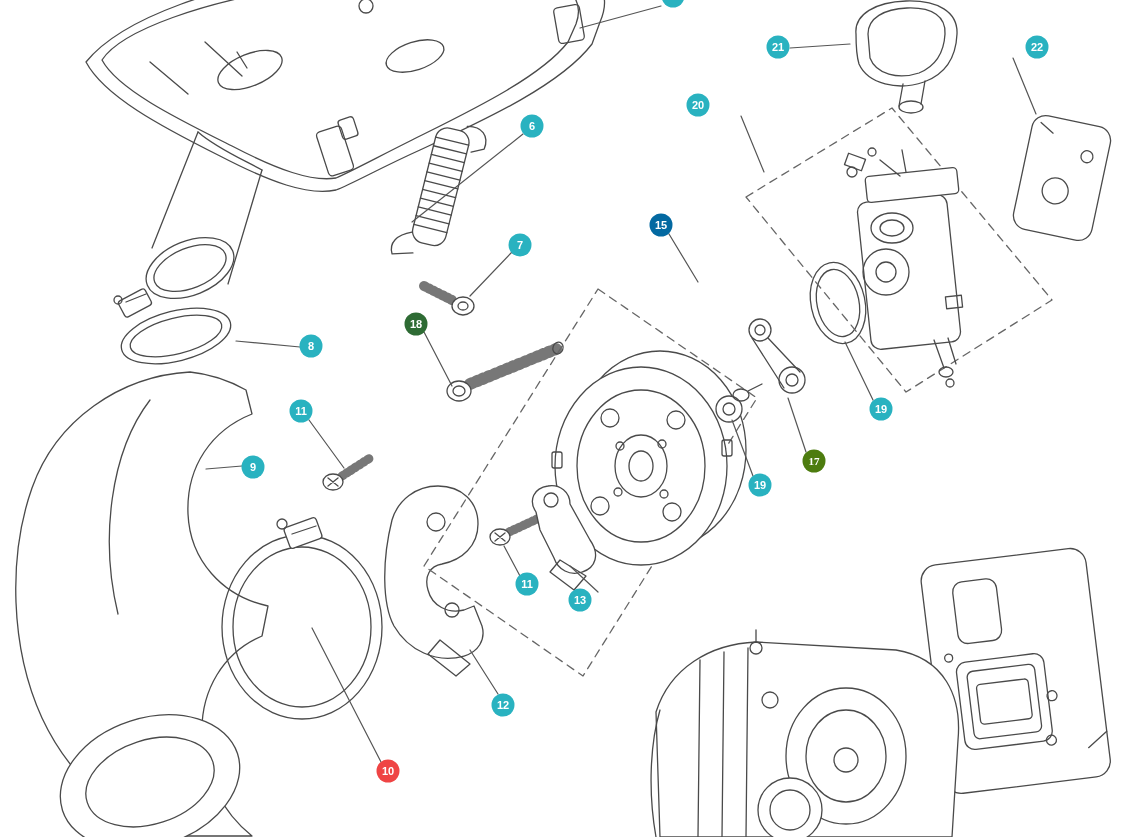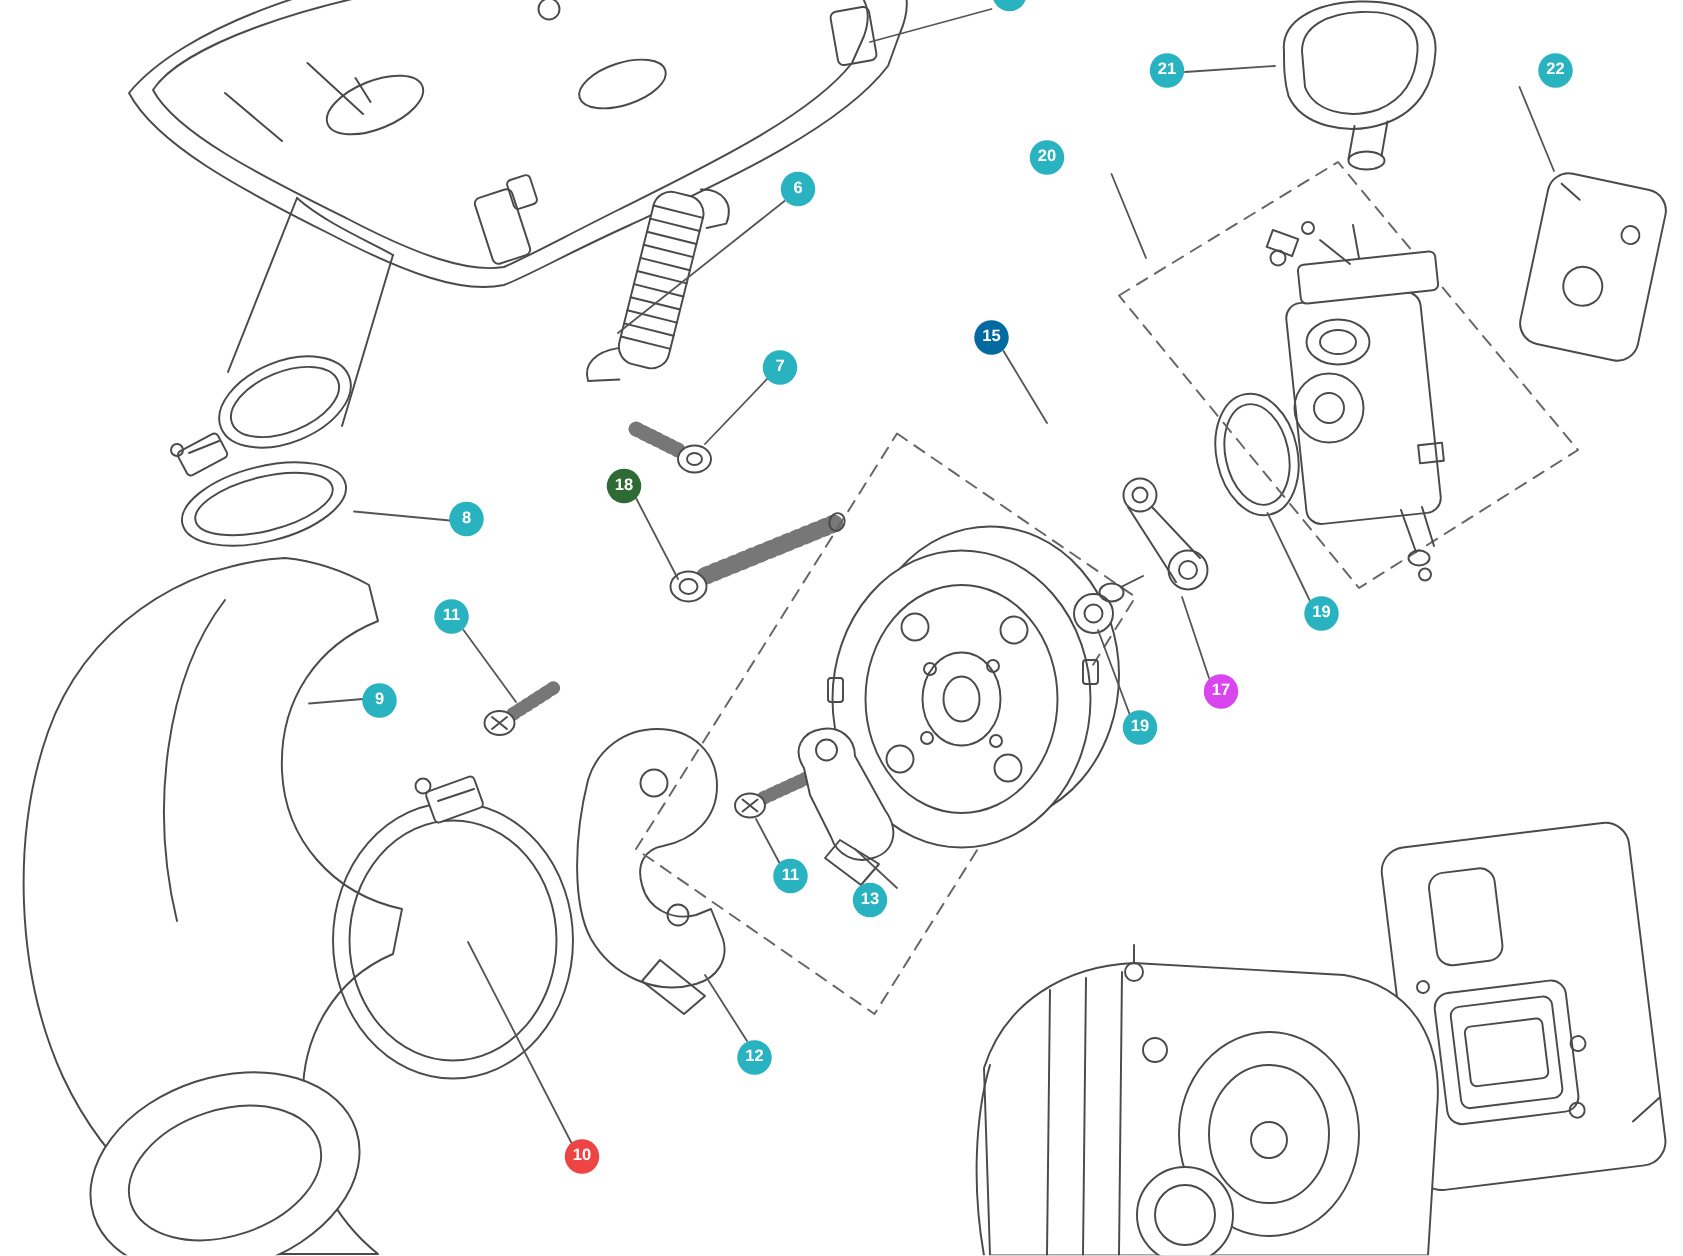--- a/index.html
+++ b/index.html
@@ -248,19 +248,19 @@
   <div class="callout" style="left: 311px; top: 346px; background: rgb(41, 178, 192);">8</div>
   <div class="callout" style="left: 253px; top: 467px; background: rgb(41, 178, 192);">9</div>
   <div class="callout" style="left: 388px; top: 771px; background: #ef4444;">10</div>
   <div class="callout" style="left: 301px; top: 411px; background: rgb(41, 178, 192);">11</div>
   <div class="callout" style="left: 527px; top: 584px; background: rgb(41, 178, 192);">11</div>
   <div class="callout" style="left: 503px; top: 705px; background: rgb(41, 178, 192);">12</div>
   <div class="callout" style="left: 580px; top: 600px; background: rgb(41, 178, 192);">13</div>
   <div class="callout" style="left: 416px; top: 324px; background: rgb(46, 107, 52);">18</div>
   <div class="callout" style="left: 661px; top: 225px; background: #0369a1;">15</div>
   <div class="callout" style="left: 760px; top: 485px; background: rgb(41, 178, 192);">19</div>
-  <div class="callout" style="left: 814px; top: 461px; background: #d946ef;">17</div>
+  <div class="callout" style="left: 814px; top: 461px; background: #4d7c0f; font-family: Liberation Serif, serif;">17</div>
   <div class="callout" style="left: 881px; top: 409px; background: rgb(41, 178, 192); text-align: right;">19</div>
   <div class="callout" style="left: 698px; top: 105px; background: rgb(41, 178, 192);">20</div>
   <div class="callout" style="left: 778px; top: 47px; background: rgb(41, 178, 192);">21</div>
   <div class="callout" style="left: 1009px; top: 47px; background: rgb(41, 178, 192); margin-left: 28px;">22</div>
 
 </div>
 
 </body></html>

